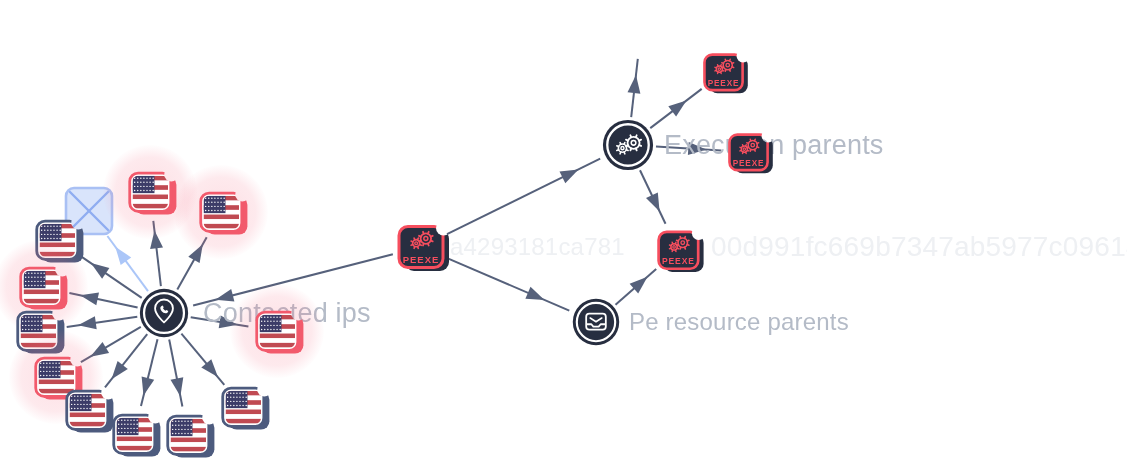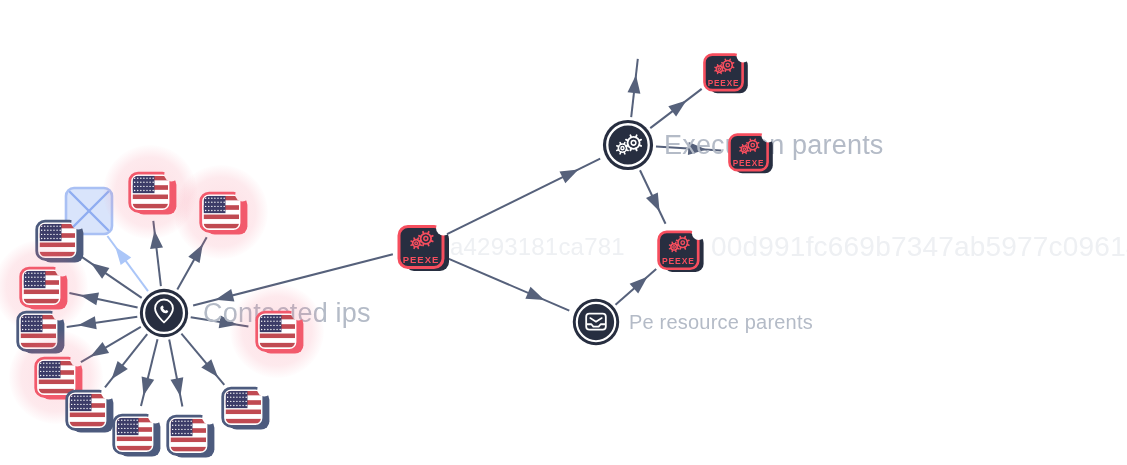--- a/index.html
+++ b/index.html
@@ -56,21 +56,21 @@
       <line x1="169.2" y1="339.5" x2="182.4" y2="406.5" stroke="#56617b" stroke-width="2"></line>
       <polygon points="180.4,396.2 170.5,379.8 183.3,377.3" fill="#56617b"></polygon>
       <line x1="181.4" y1="333.7" x2="224.3" y2="384.8" stroke="#56617b" stroke-width="2"></line>
       <polygon points="217.9,377.1 201.3,367.5 211.3,359.2" fill="#56617b"></polygon>
       <line x1="190.7" y1="317.2" x2="248.4" y2="326.4" stroke="#56617b" stroke-width="2"></line>
       <polygon points="237.5,324.7 218.7,328.3 220.7,315.5" fill="#56617b"></polygon>
     </svg>
   <div id="labels-layer">
       <span class="graph-label" style="left: 203px; top: 313px; font-size: 27px; color: rgb(180, 187, 199);">Contacted ips</span>
       <span class="graph-label" style="left: 664px; top: 145px; font-size: 27px; color: rgb(180, 187, 199);">Execution parents</span>
-      <span class="graph-label" style="left: 629px; top: 322px; font-size: 20px; color: rgb(180, 187, 199);">Pe resource parents</span>
+      <span class="graph-label" style="left: 629px; top: 322px; font-size: 24px; color: rgb(180, 187, 199);">Pe resource parents</span>
       <span class="graph-label" style="left: 450px; top: 247px; font-size: 24px; color: rgb(238, 240, 243);">a4293181ca781</span>
       <span class="graph-label" style="left: 711px; top: 247px; font-size: 28px; color: rgb(238, 240, 243);">00d991fc669b7347ab5977c09614</span>
     </div>
   <div id="nodes-layer">
       <div class="node" style="left: 61px; top: 183px;"><svg width="56" height="56" viewBox="0 0 56 56">
       <rect x="5" y="5" width="46" height="46" rx="8" fill="#d9e4fb" stroke="#a9c0f4" stroke-width="2.6"></rect>
       <line x1="9" y1="9" x2="47" y2="47" stroke="#8fadf1" stroke-width="2.4" stroke-linecap="round"></line>
       <line x1="47" y1="9" x2="9" y2="47" stroke="#8fadf1" stroke-width="2.4" stroke-linecap="round"></line>
         </svg></div>
       <div class="glow" style="width: 94px; height: 94px; left: 103px; top: 145px; background: radial-gradient(circle, rgba(246, 110, 134, 0.22) 0%, rgba(246, 110, 134, 0.15) 52%, rgba(246, 110, 134, 0) 72%);"></div>

